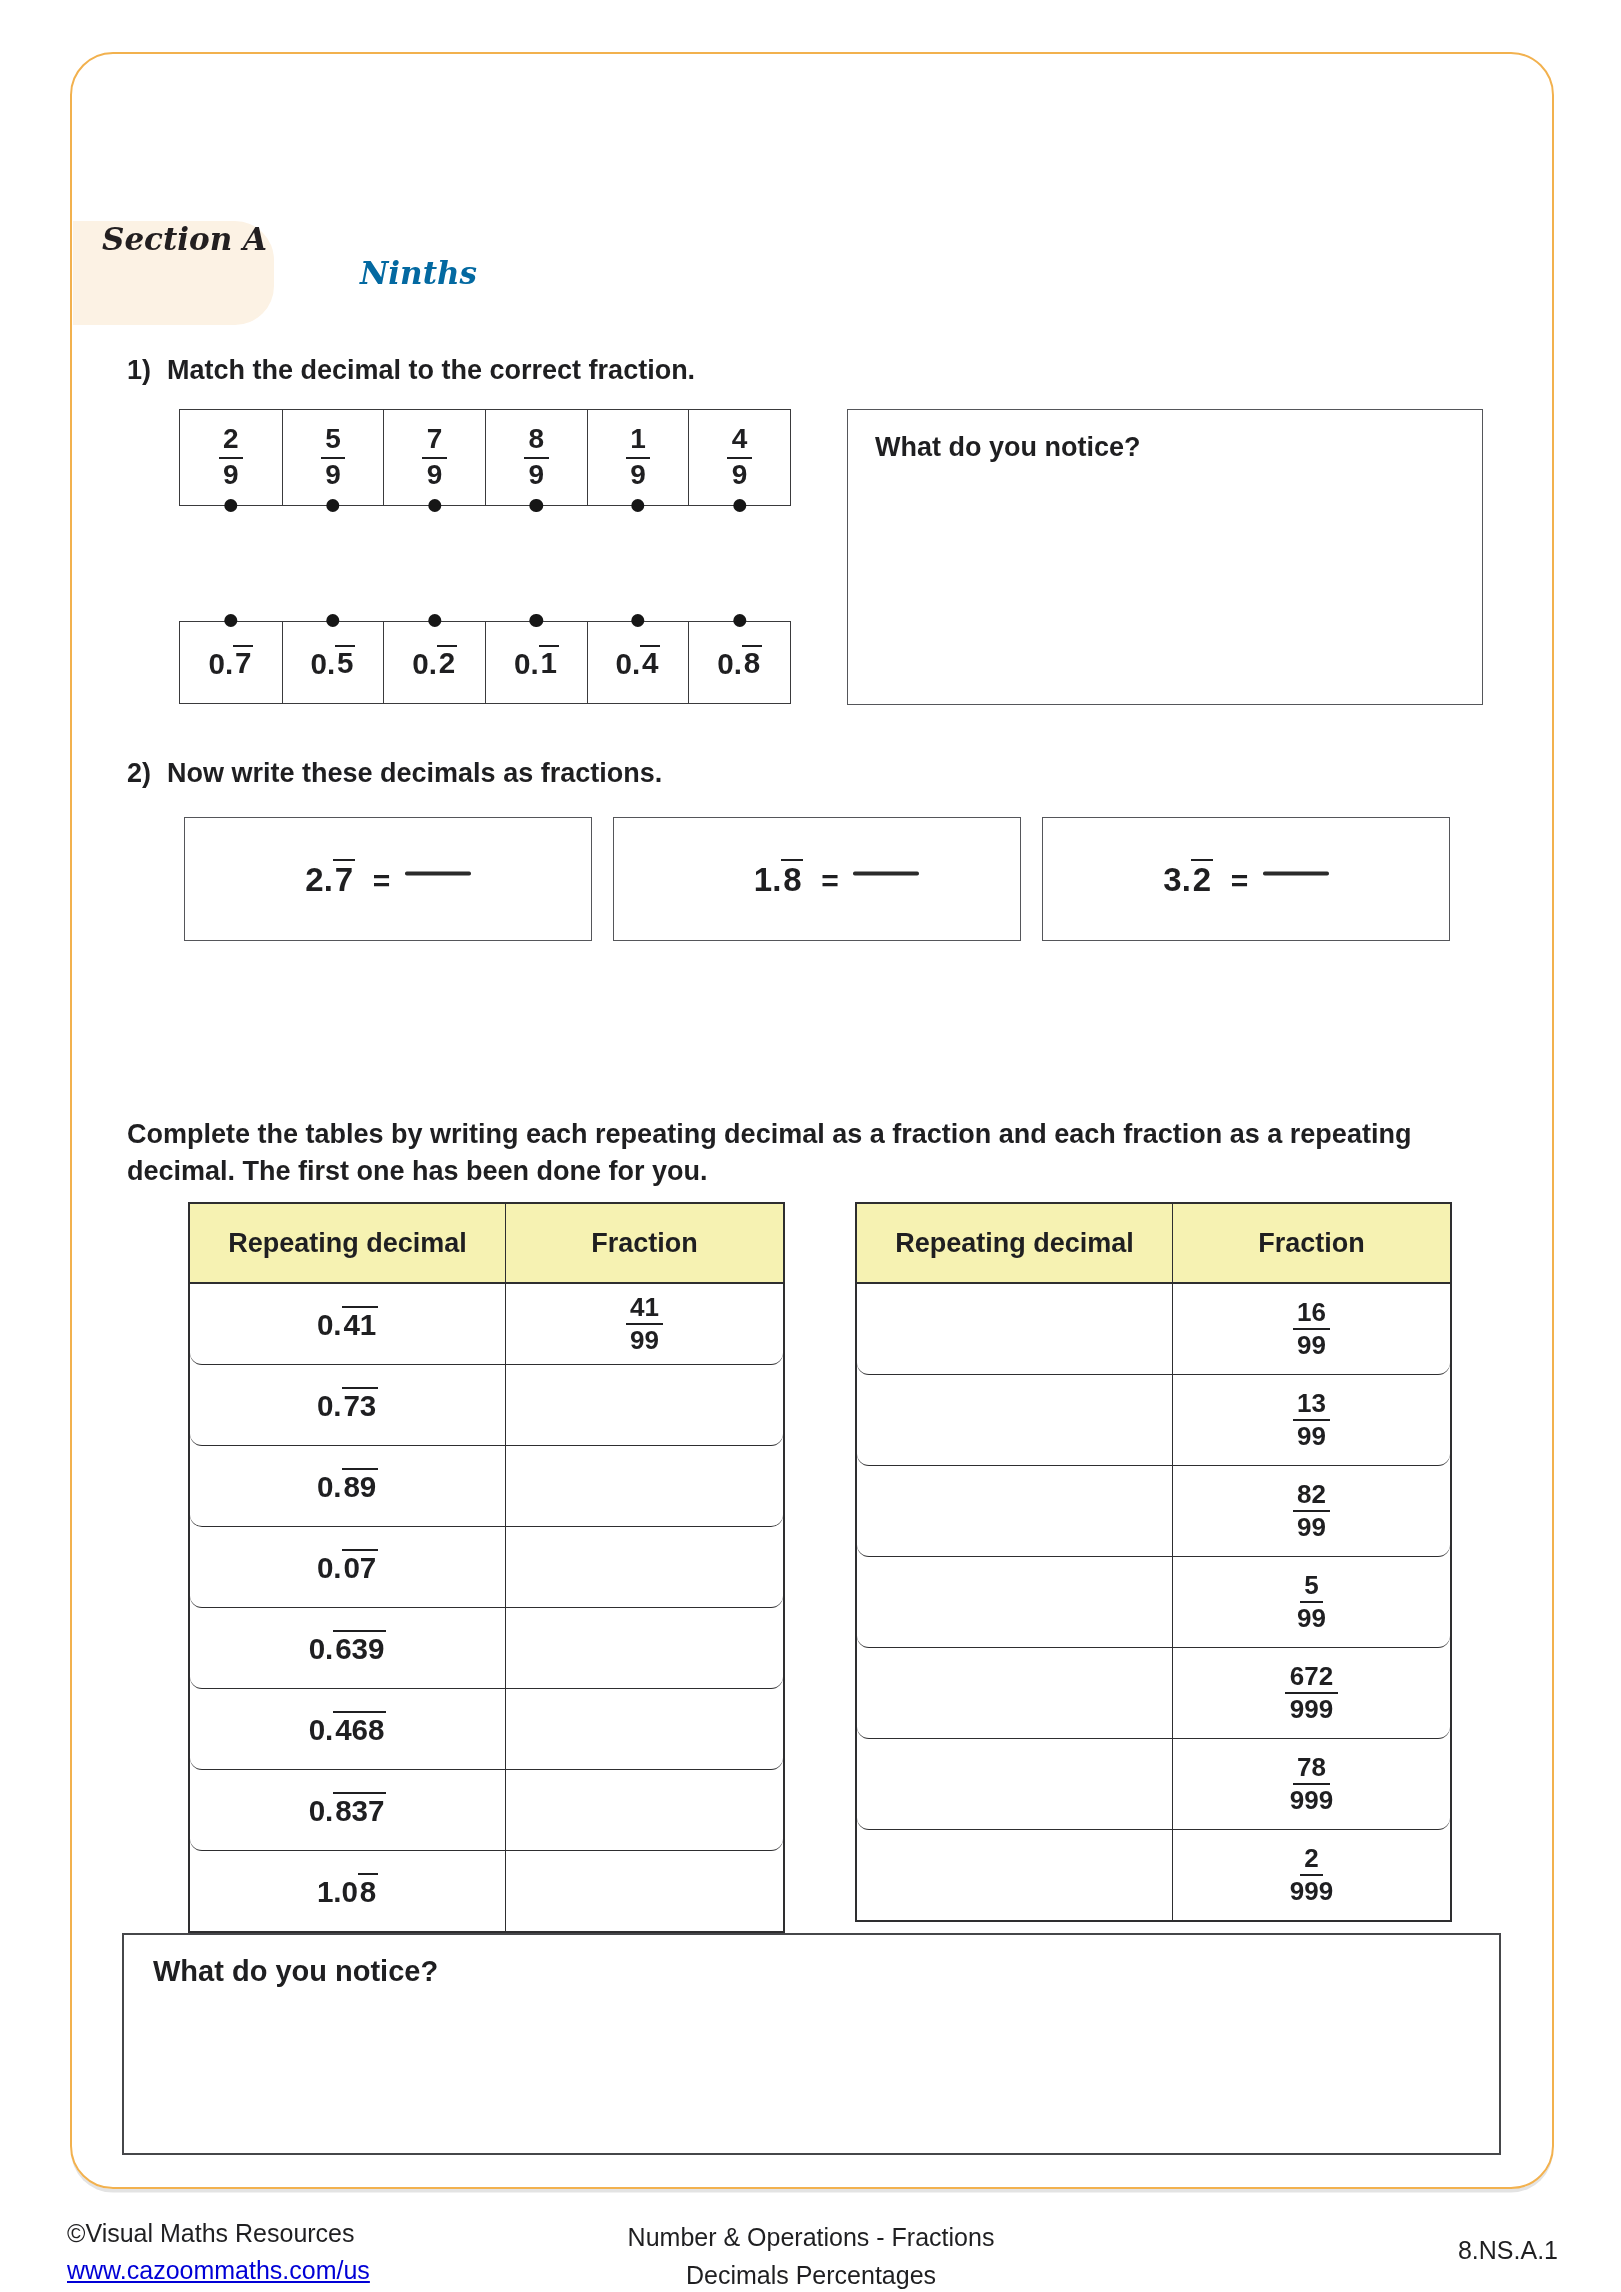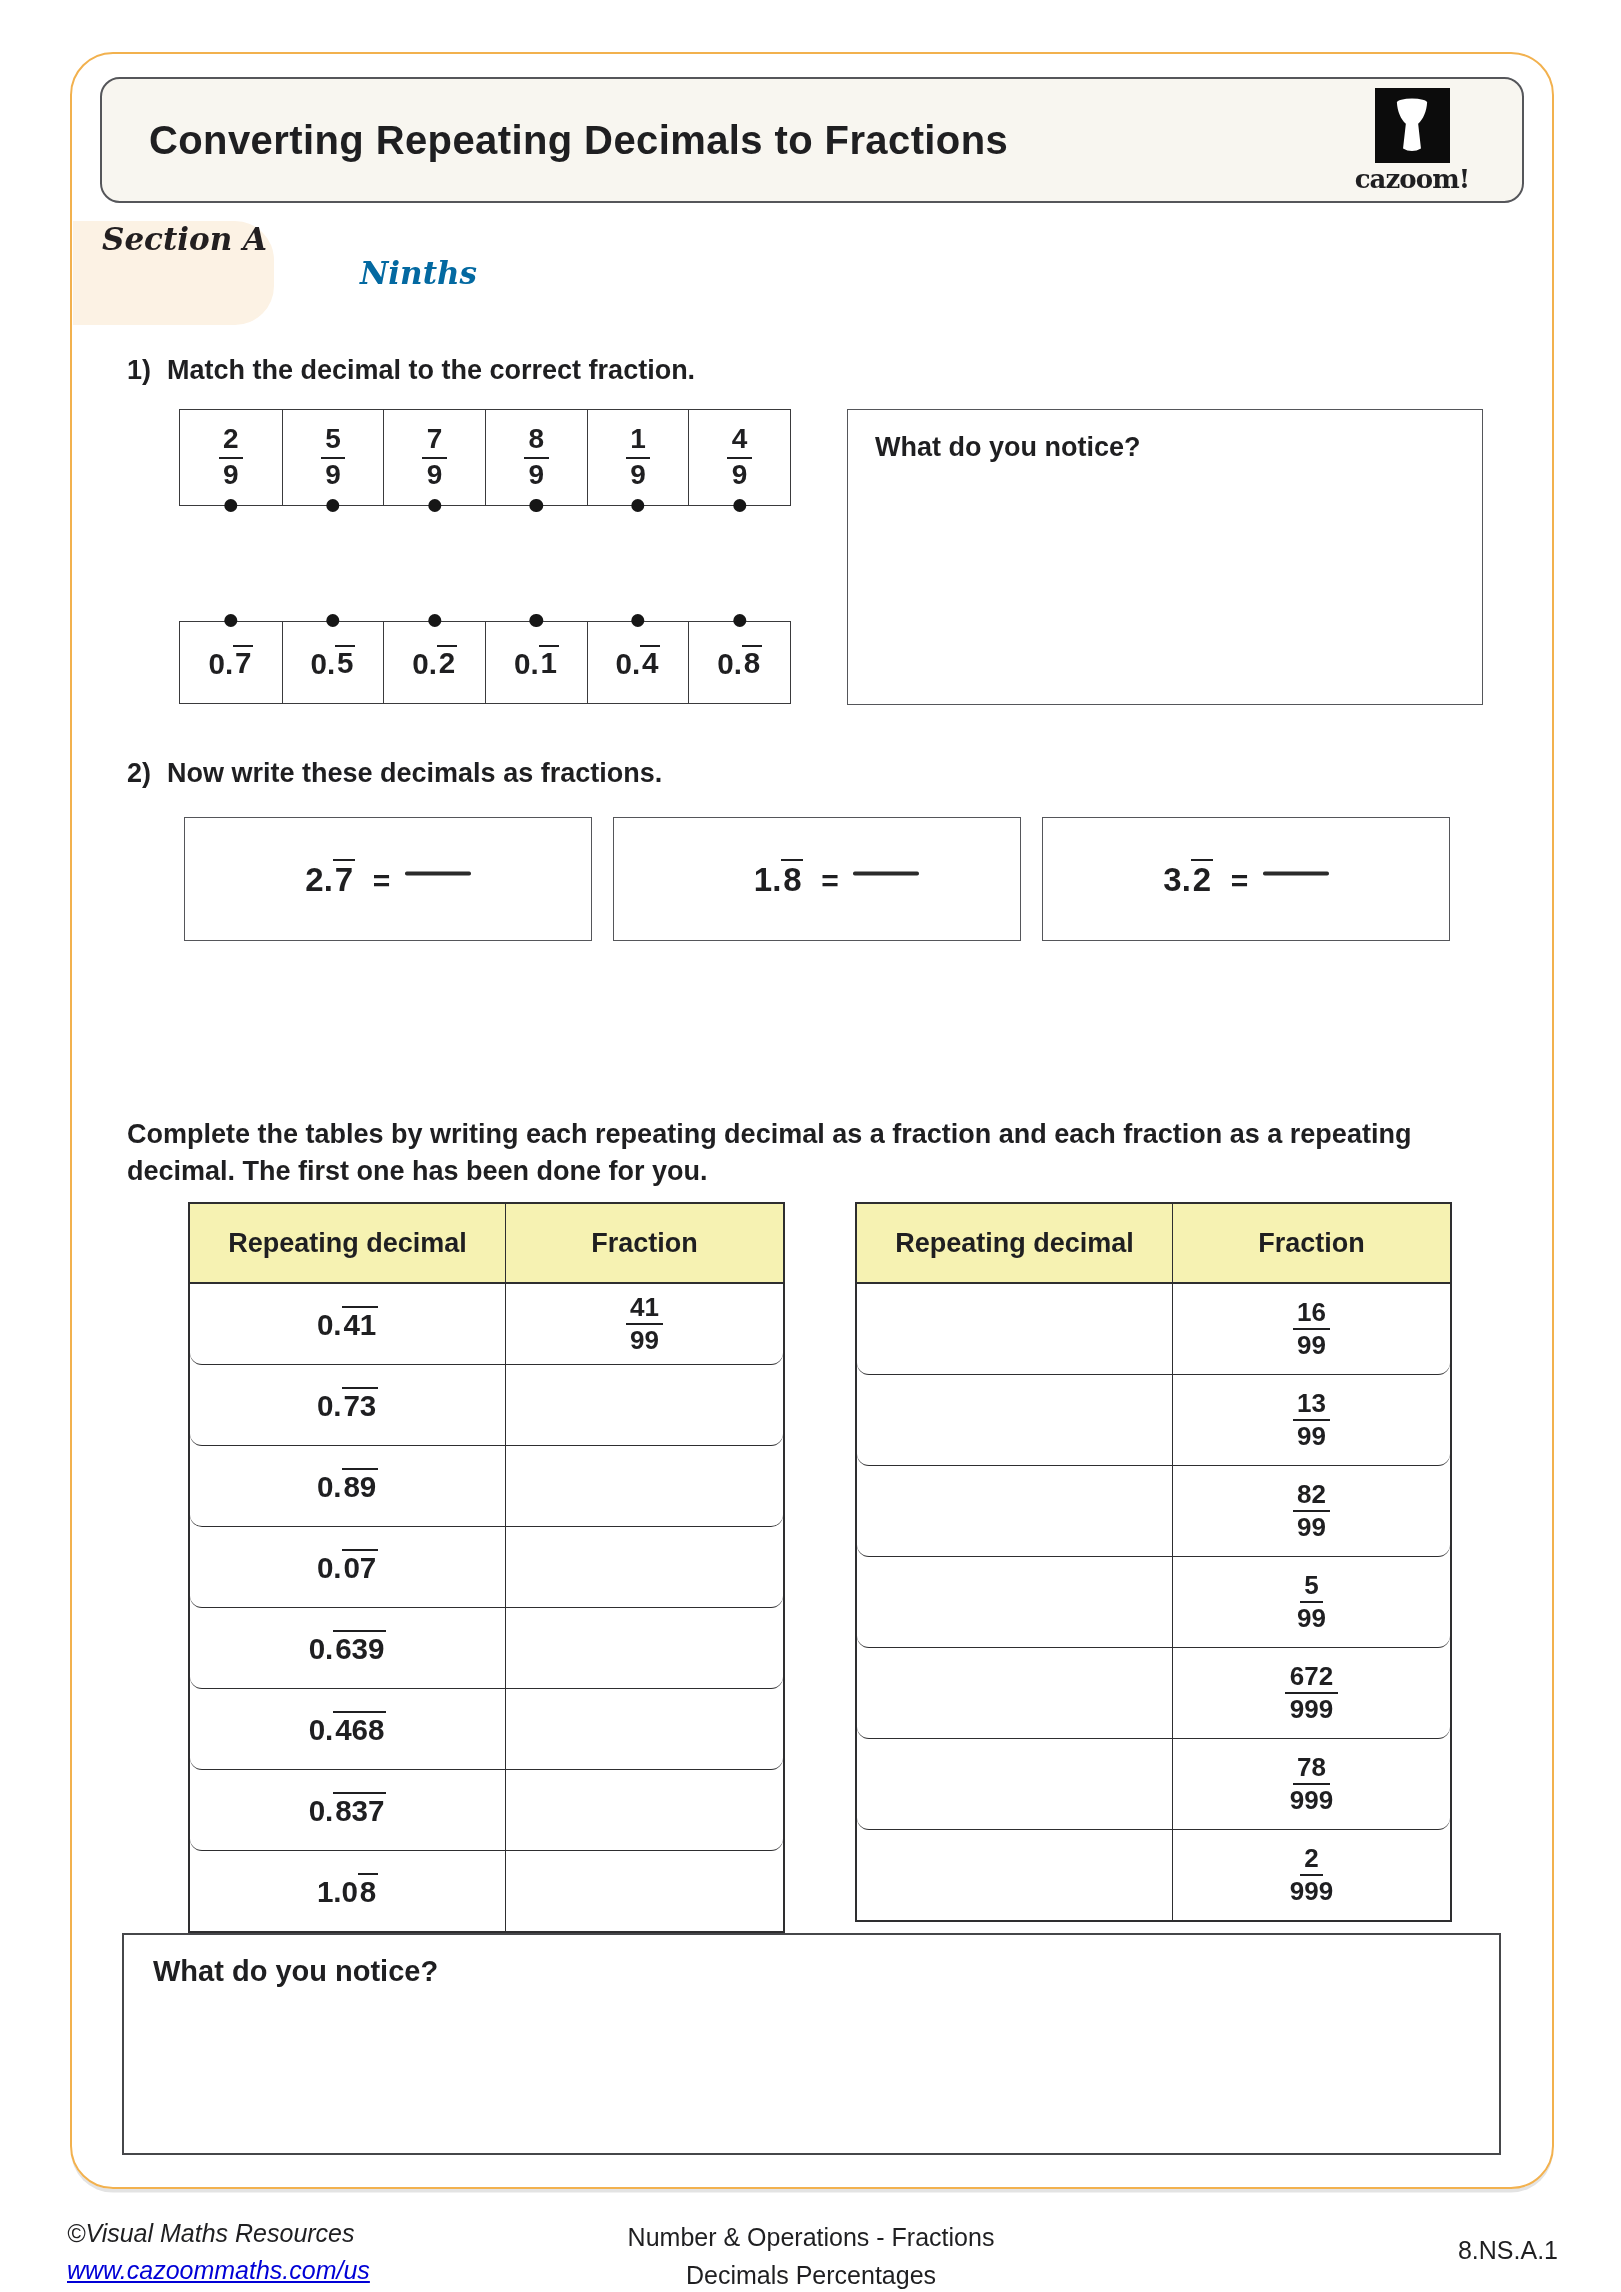--- a/index.html
+++ b/index.html
@@ -84,44 +84,32 @@
   .td{display:flex;align-items:center;justify-content:center;}
   .td+.td{border-left:1.8px solid #2E2E30;}
   .row-l{height:80px;}
   .row-r{height:90px;}
   .tfrac{display:inline-flex;flex-direction:column;align-items:center;
          font-weight:bold;font-size:26px;line-height:1.06;}
   .tfrac .fn{border-bottom:2.7px solid #1f1f21;padding:0 4.5px 1.8px;}
   .tfrac .fd{padding-top:1.8px;}
 
   
-  .footer-left{position:absolute;left:67px;top:2219px;font-size:25px;font-style:italic;}
+  .footer-left{position:absolute;left:67px;top:2219px;font-size:25px;}
   .footer-link{display:block;margin-top:8px;color:#0000D6;text-decoration:underline;}
   .footer-center{position:absolute;left:0;top:2219px;width:1622px;text-align:center;
                  font-size:25px;line-height:1.5;}
   .footer-right{position:absolute;right:64px;top:2236px;font-size:25px;}
 </style>
 </head>
 <body>
 
 <div class="page">
   <div class="frame"></div>
 
-  <div class="title-box">
-    <div class="title-text">Converting Repeating Decimals to Fractions</div>
-    <div class="logo">
-      <div class="logo-square">
-        <svg viewBox="0 0 100 110" aria-hidden="true">
-          <ellipse cx="50" cy="14" rx="27" ry="7" fill="#ffffff"></ellipse>
-          <path fill="#ffffff" d="M23 14 C24 30 30 44 39 52 L34 96 C44 102 56 102 66 96 L61 52 C70 44 76 30 77 14 C60 21 40 21 23 14 Z"></path>
-        </svg>
-      </div>
-      <div class="logo-word">cazoom!</div>
-    </div>
-  </div>
 
   <div class="section-row" style="top:227px;">
     <div class="section-blob">
       <span class="section-label">Section A</span>
     </div>
     <span class="section-sub">Ninths</span>
   </div>
 
   <div class="q-label" style="left:127px;top:355px;">
     <span class="q-num">1)</span>

